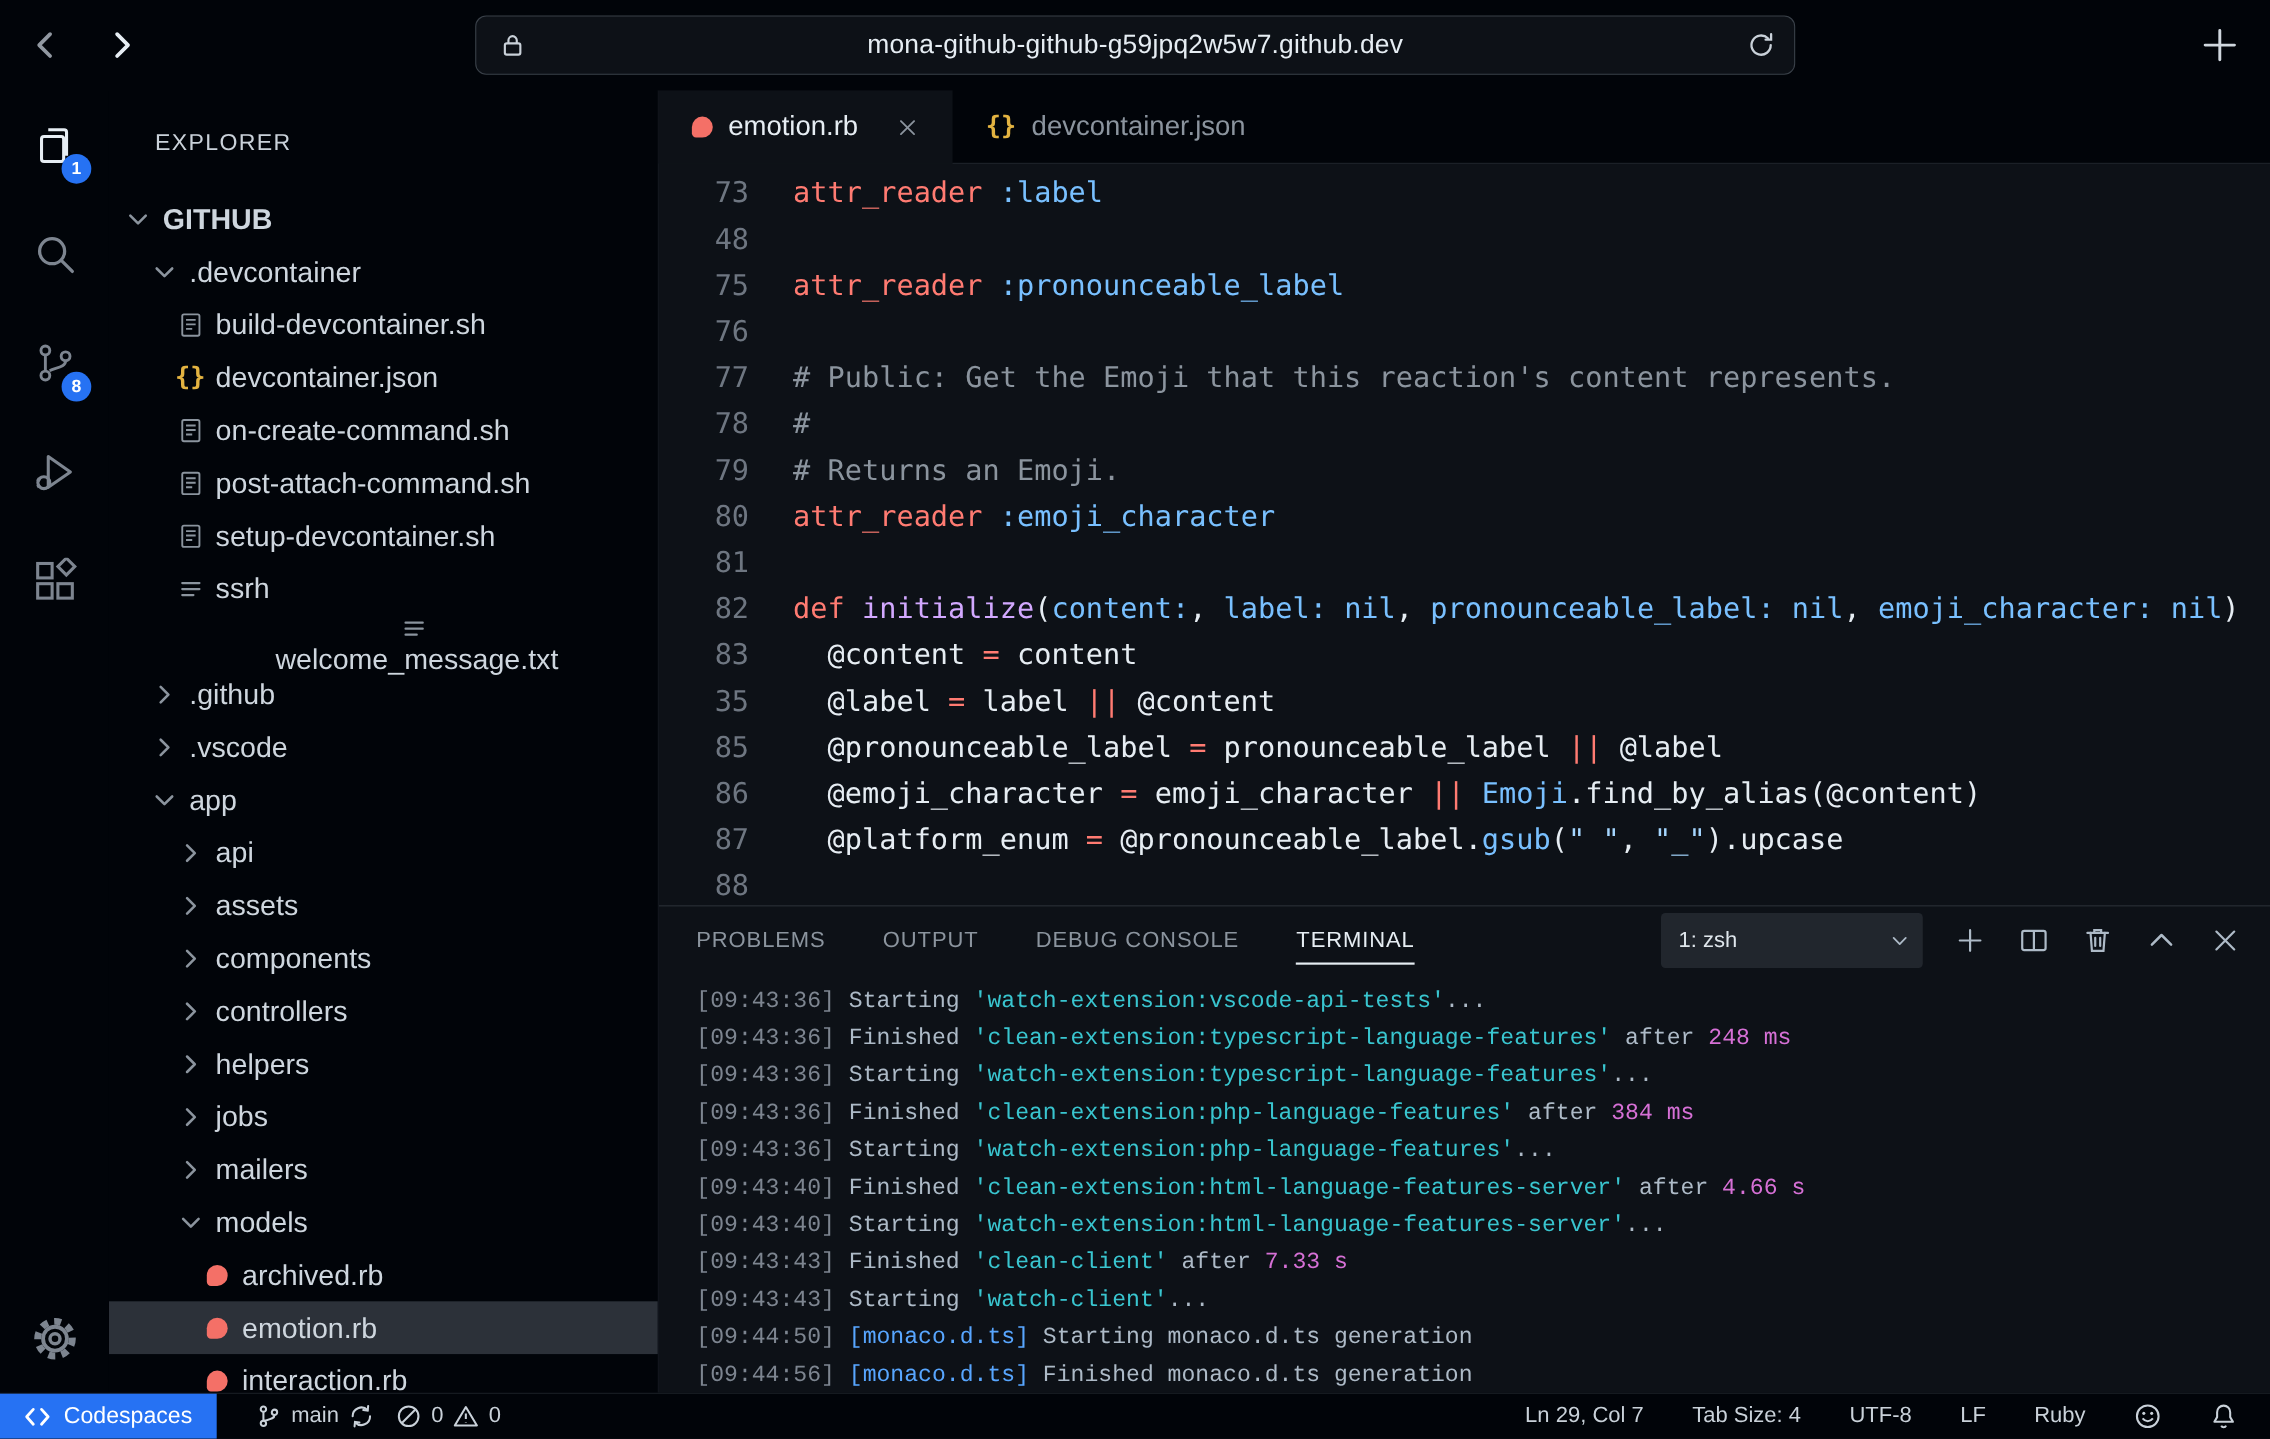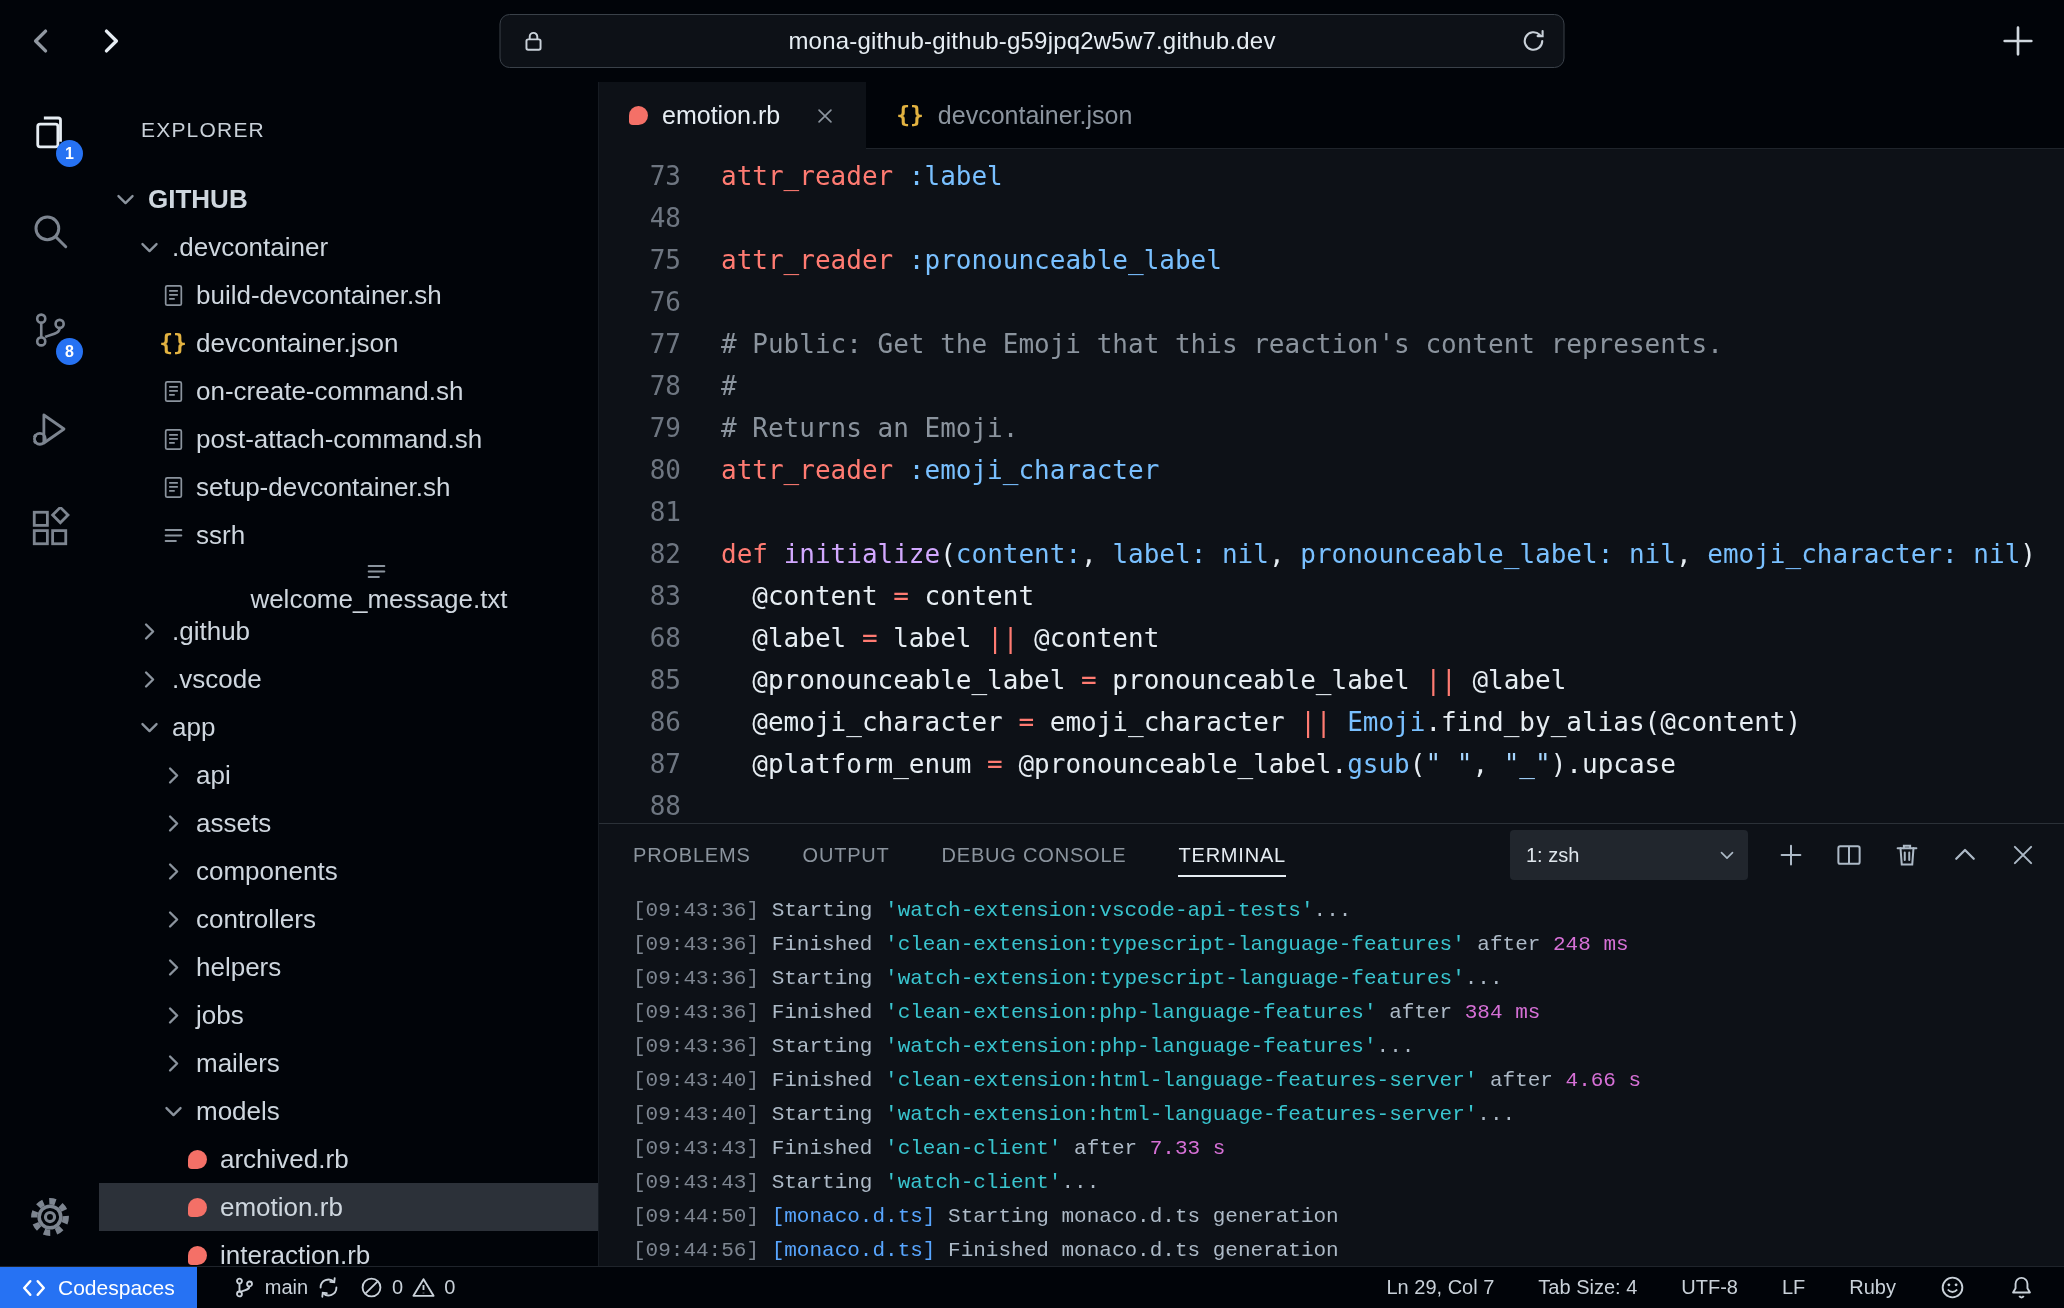--- a/index.html
+++ b/index.html
@@ -14,21 +14,21 @@
   html,body{width:2064px; height:1308px; overflow:hidden; background:var(--editor-bg);
     font-family:"Liberation Sans", sans-serif; color:var(--text-primary);}
   svg{display:block;}
 
   
   .browser-bar{height:82px; background:var(--frame-bg); position:relative;}
   .nav-arrows{position:absolute; left:22px; top:0; height:82px; display:flex; align-items:center; gap:28px;}
   .nav-btn{width:40px; height:40px; display:flex; align-items:center; justify-content:center; cursor:pointer;}
   .nav-back{color:#9198a1;} .nav-fwd{color:#e6edf3;}
   .url-bar{position:absolute; left:50%; top:14px; transform:translateX(-50%);
-    width:1065px; height:54px; background:#0d1117; border:1.5px solid #3a4149; border-radius:10px;
+    width:1200px; height:54px; background:#0d1117; border:1.5px solid #3a4149; border-radius:10px;
     display:flex; align-items:center; cursor:text;}
   .url-lock{position:absolute; left:20px; color:#c9d1d9;}
   .url-text{flex:1; text-align:center; font-size:24px; color:#e6edf3; letter-spacing:.2px;}
   .url-refresh{position:absolute; right:16px; color:#c9d1d9; cursor:pointer;}
   .newtab-btn{position:absolute; right:26px; top:21px; width:40px; height:40px; color:#d0d7de; cursor:pointer;}
 
   
   .main{display:flex; height:1184px;}
 
   .activity-bar{width:99px; background:var(--frame-bg); display:flex; flex-direction:column; flex:none;}
@@ -441,21 +441,21 @@
           </div>
           <div class="code-row">
             <span class="gutter">82</span>
             <span class="code-text"><span class="tk-k">def</span><span class="tk-p"> </span><span class="tk-f">initialize</span><span class="tk-p">(</span><span class="tk-s">content:</span><span class="tk-p">, </span><span class="tk-s">label:</span><span class="tk-p"> </span><span class="tk-s">nil</span><span class="tk-p">, </span><span class="tk-s">pronounceable_label:</span><span class="tk-p"> </span><span class="tk-s">nil</span><span class="tk-p">, </span><span class="tk-s">emoji_character:</span><span class="tk-p"> </span><span class="tk-s">nil</span><span class="tk-p">)</span></span>
           </div>
           <div class="code-row">
             <span class="gutter">83</span>
             <span class="code-text"><span class="tk-p">  @content </span><span class="tk-o">=</span><span class="tk-p"> content</span></span>
           </div>
           <div class="code-row">
-            <span class="gutter">68</span>
+            <span class="gutter">35</span>
             <span class="code-text"><span class="tk-p">  @label </span><span class="tk-o">=</span><span class="tk-p"> label </span><span class="tk-o">||</span><span class="tk-p"> @content</span></span>
           </div>
           <div class="code-row">
             <span class="gutter">85</span>
             <span class="code-text"><span class="tk-p">  @pronounceable_label </span><span class="tk-o">=</span><span class="tk-p"> pronounceable_label </span><span class="tk-o">||</span><span class="tk-p"> @label</span></span>
           </div>
           <div class="code-row">
             <span class="gutter">86</span>
             <span class="code-text"><span class="tk-p">  @emoji_character </span><span class="tk-o">=</span><span class="tk-p"> emoji_character </span><span class="tk-o">||</span><span class="tk-p"> </span><span class="tk-s">Emoji</span><span class="tk-p">.find_by_alias(@content)</span></span>
           </div>

